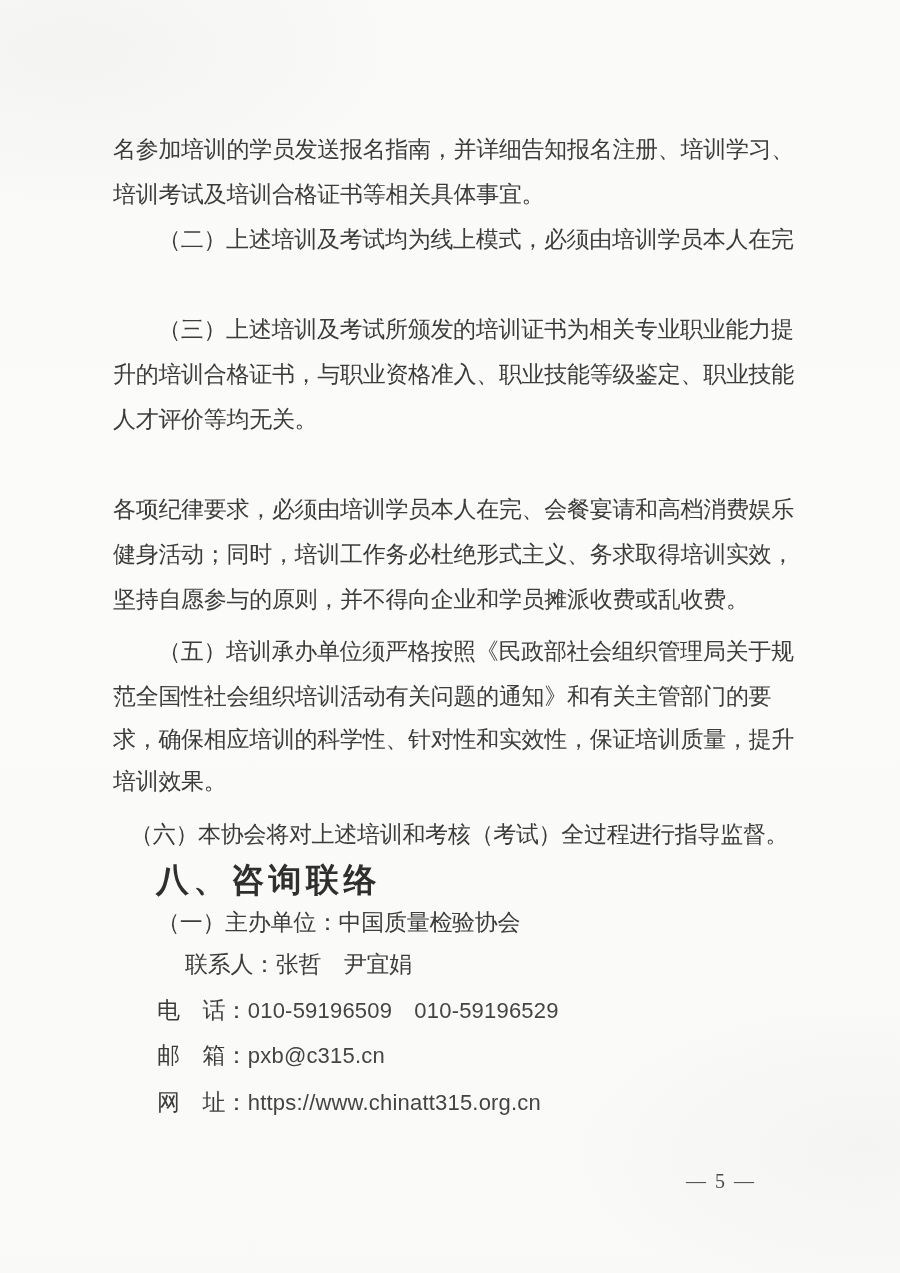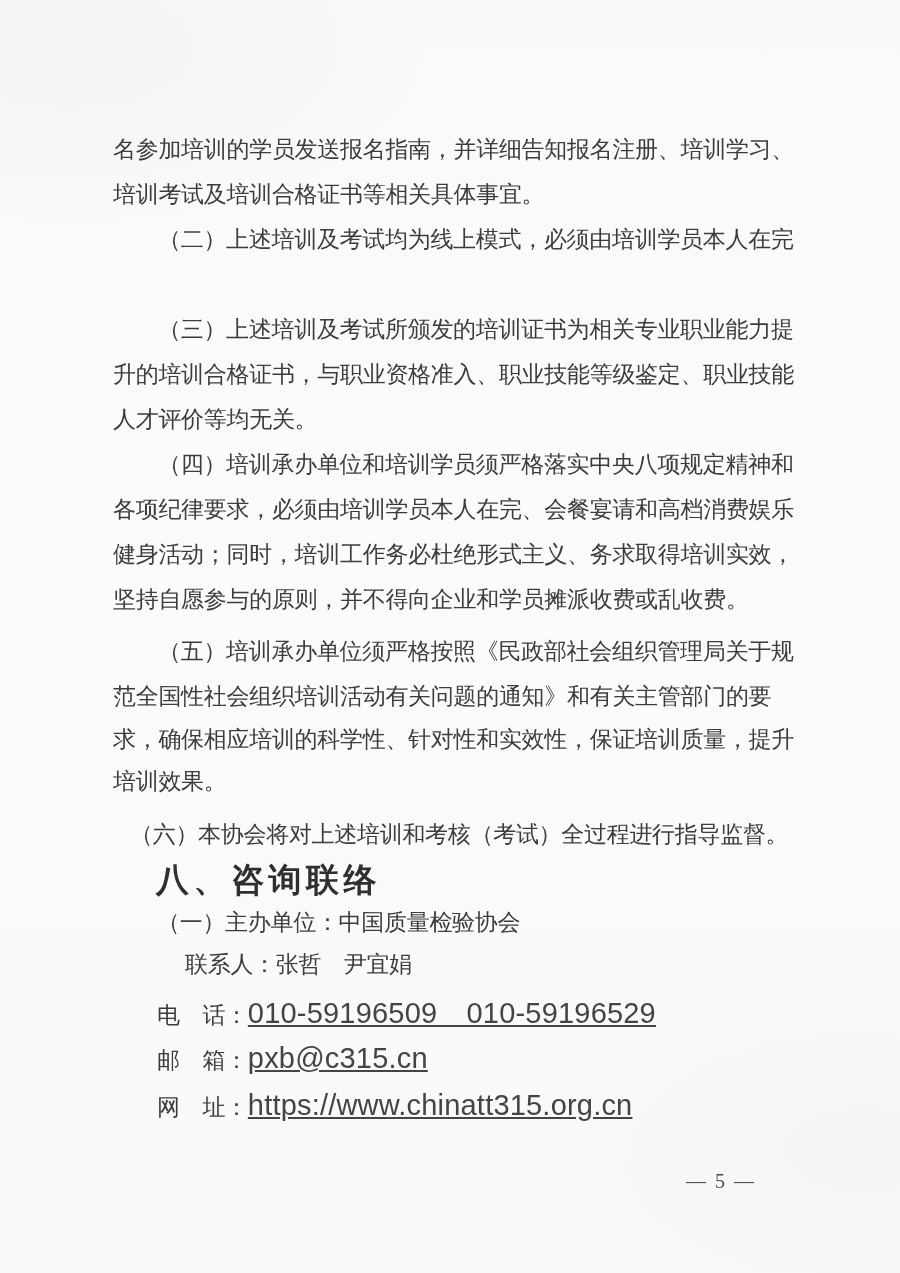--- a/index.html
+++ b/index.html
@@ -29,45 +29,43 @@
   }
   .heading {
     font-family: "Liberation Sans", "DejaVu Sans", sans-serif;
     font-weight: bold;
     font-size: 33px;
     letter-spacing: 4.5px;
     color: #2f2f2f;
   }
   .latin {
     font-family: "Liberation Sans", "DejaVu Sans", sans-serif;
-    font-size: 29px;
+    font-size: 22px;
     letter-spacing: 0.2px;
     color: #444444;
-    text-decoration: underline;
   }
   .page-number {
     position: absolute;
     font-size: 20px;
     letter-spacing: 2px;
     color: #4a4a4a;
     white-space: pre;
   }
 </style>
 </head>
 <body>
 
 <div class="page">
 
   <div class="l" style="top:138px; left:113px;">名参加培训的学员发送报名指南，并详细告知报名注册、培训学习、</div>
   <div class="l" style="top:183px; left:113px;">培训考试及培训合格证书等相关具体事宜。</div>
   <div class="l" style="top:228px; left:158px;">（二）上述培训及考试均为线上模式，必须由培训学员本人在完</div>
   <div class="l" style="top:318px; left:158px;">（三）上述培训及考试所颁发的培训证书为相关专业职业能力提</div>
   <div class="l" style="top:363px; left:113px;">升的培训合格证书，与职业资格准入、职业技能等级鉴定、职业技能</div>
   <div class="l" style="top:408px; left:113px;">人才评价等均无关。</div>
-  <div class="l" style="top:453px; left:158px;">（四）培训承办单位和培训学员须严格落实中央八项规定精神和</div>
   <div class="l" style="top:498px; left:113px;">各项纪律要求，必须由培训学员本人在完、会餐宴请和高档消费娱乐</div>
   <div class="l" style="top:543px; left:113px;">健身活动；同时，培训工作务必杜绝形式主义、务求取得培训实效，</div>
   <div class="l" style="top:588px; left:113px;">坚持自愿参与的原则，并不得向企业和学员摊派收费或乱收费。</div>
   <div class="l" style="top:640px; left:158px;">（五）培训承办单位须严格按照《民政部社会组织管理局关于规</div>
   <div class="l" style="top:728px; left:113px;">求，确保相应培训的科学性、针对性和实效性，保证培训质量，提升</div>
   <div class="l" style="top:685px; left:113px;">范全国性社会组织培训活动有关问题的通知》和有关主管部门的要</div>
   <div class="l" style="top:770px; left:113px;">培训效果。</div>
   <div class="l" style="top:823px; left:130px;">（六）本协会将对上述培训和考核（考试）全过程进行指导监督。</div>
 
   <div class="l heading" style="top:863px; left:156px;">八、咨询联络</div>

